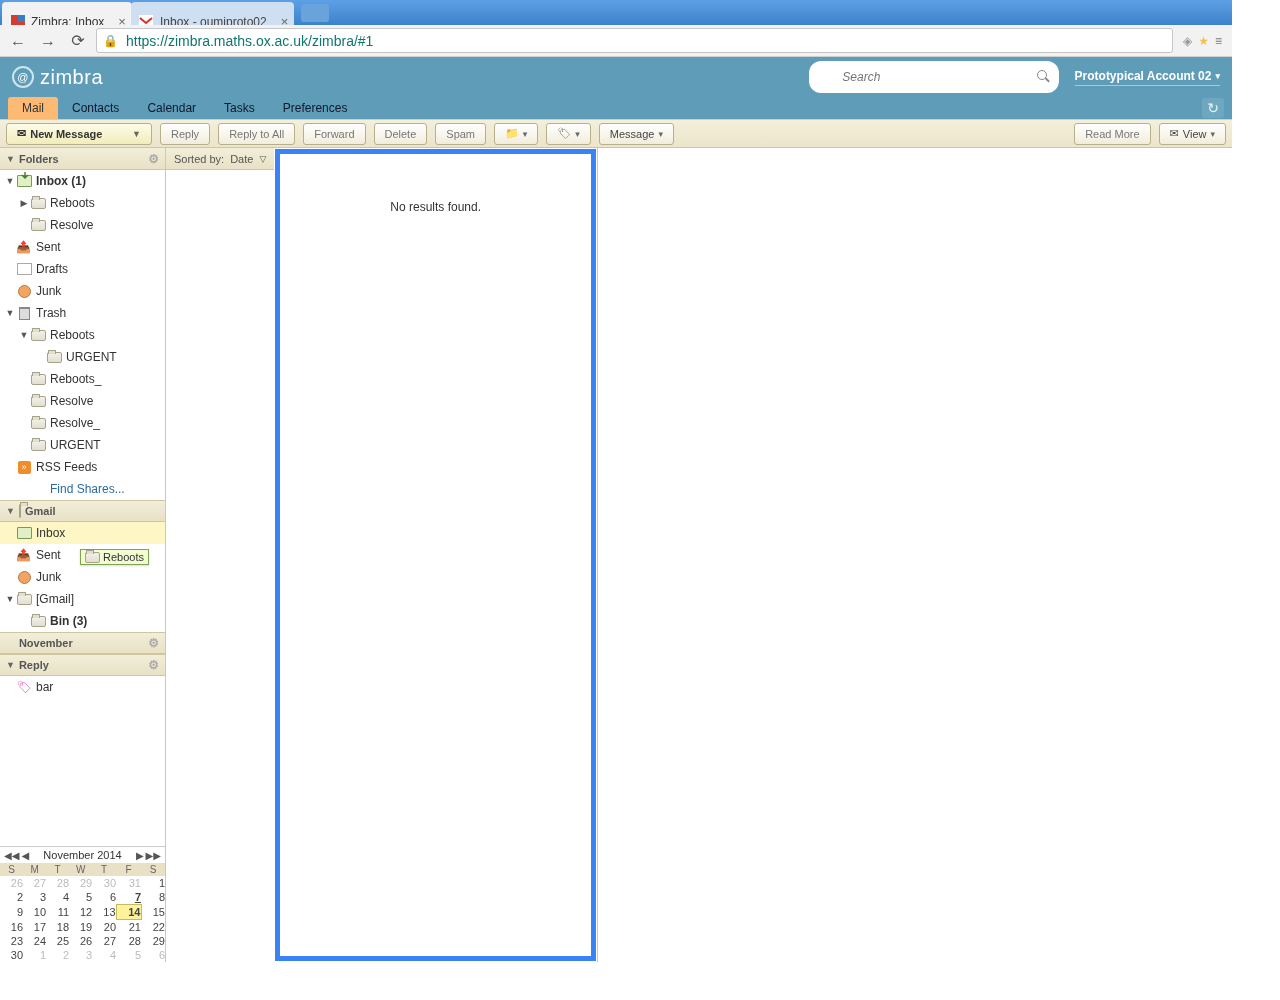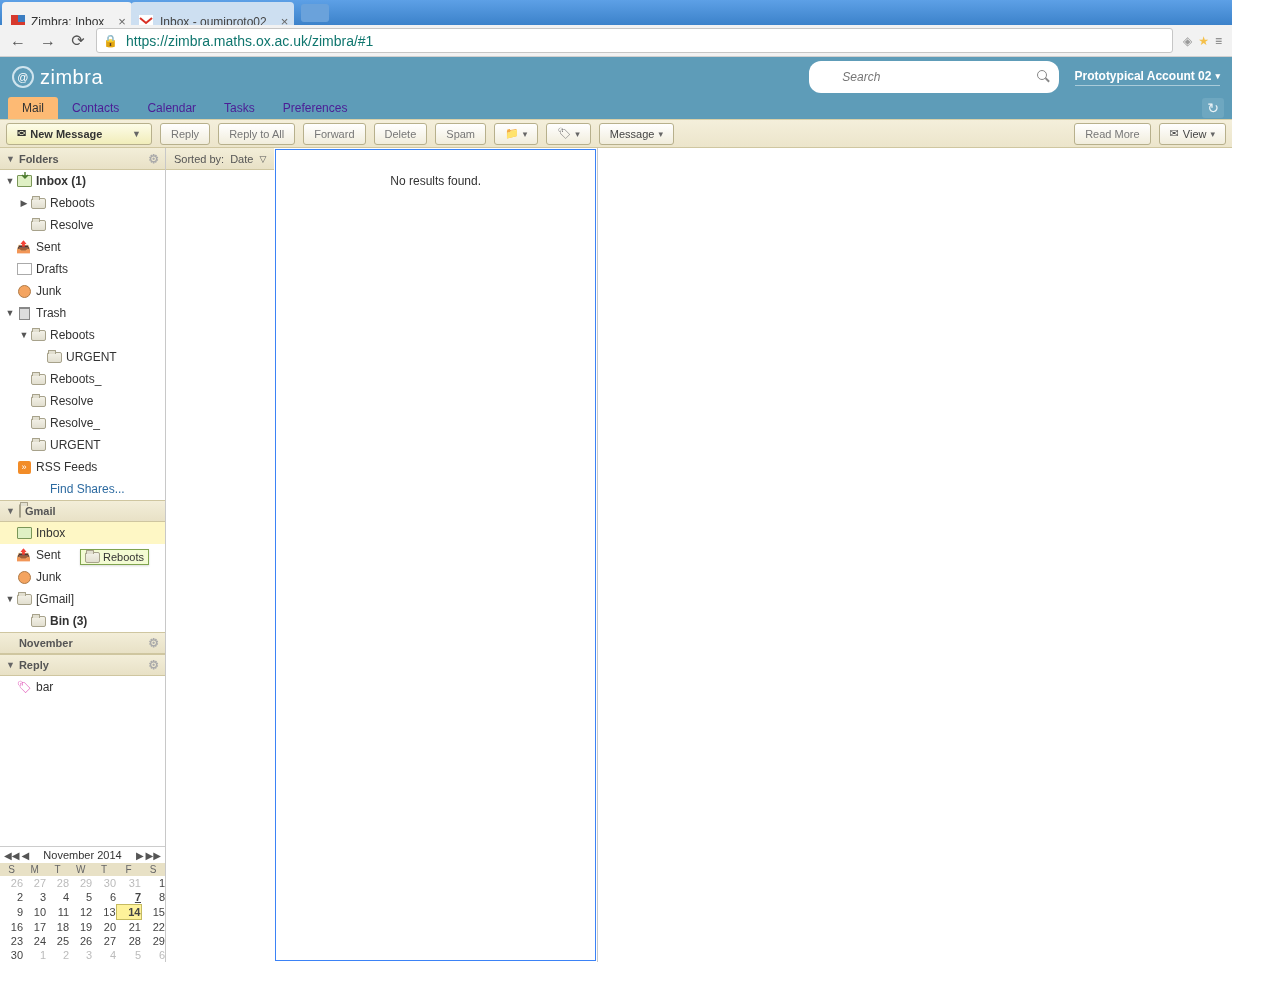--- a/index.html
+++ b/index.html
@@ -25,21 +25,21 @@
 .zhead{height:40px;background:#5e9cb8;display:flex;align-items:center;padding:0 12px;gap:16px;color:#fff}
 .zlogo{font-size:20px;letter-spacing:.5px;display:flex;align-items:center;gap:6px}
 .zlogo .mark{width:22px;height:22px;border:2px solid #cfe4ee;border-radius:50%;display:inline-flex;align-items:center;justify-content:center;font-size:11px}
 .zhead .spacer{flex:1}
 .zsearch{width:250px;height:24px;background:#fff;border-radius:12px;display:flex;align-items:center;padding:16px 8px;gap:6px}
 .zsearch input{border:none;outline:none;flex:1;font-size:12px;color:#555;font-style:italic}
 .acct{font-size:12px;font-weight:bold;border-bottom:1px solid #a9cbd9;padding-bottom:2px;display:flex;align-items:center;gap:4px}
 
 
 .znav{height:22px;background:#5e9cb8;display:flex;align-items:flex-end;padding:0 8px;color:#fff}
-.ztab{padding:4px 14px;font-size:12px;color:#4c1d95;cursor:pointer}
+.ztab{padding:4px 14px;font-size:12px;color:#0f172a;cursor:pointer}
 .ztab.active{background:#fdba74;color:#333;border-top-left-radius:3px;border-top-right-radius:3px}
 .znav .spacer{flex:1}
 .refresh{width:22px;height:20px;display:flex;align-items:center;justify-content:center;font-size:14px;color:#eaf3f7;background:#6ea7c0;border-radius:3px;margin-bottom:1px}
 
 
 .actionbar{height:29px;background:linear-gradient(#f4efdb,#ece5cb);border-top:1px solid #d9d0a8;border-bottom:1px solid #cfc6a0;display:flex;align-items:center;padding:0 6px;gap:8px}
 .btn{height:22px;border:1px solid #b7b08c;border-radius:3px;background:linear-gradient(#fff,#f1eddc);display:inline-flex;align-items:center;padding:0 10px;font-size:11px;color:#777;gap:4px}
 .btn.dk{color:#444}
 .btn .caret{font-size:9px;color:#666}
 .newmsg{background:linear-gradient(#fdfce8,#f1edba);color:#333;font-weight:bold;width:146px;justify-content:flex-start}
@@ -80,21 +80,21 @@
 .snt,.drf,.jnk,.trh,.rss,.tagic,.sent2{width:15px;height:12px;display:inline-block}
 .drf{border:1px solid #aaa;background:#fff}
 .jnk{border-radius:50%;border:1px solid #b07b47;background:#f4a460;width:13px;height:13px}
 .trh{width:11px;height:13px;border:1px solid #888;border-top:2px solid #888;background:#ddd}
 .rss{width:13px;height:13px;background:#f28c28;border-radius:2px;color:#fff;font-size:9px;line-height:13px;text-align:center}
 
 
 .mlhdr{height:22px;background:linear-gradient(#f3eed9,#e8e1c6);border-bottom:1px solid #cfc6a0;display:flex;align-items:center;padding:0 8px;font-size:11px;color:#555;gap:6px}
 
 
-.mlbody{flex:1;display:flex;align-items:flex-start;justify-content:center;padding-top:24px;border:1px solid #3b82f6;margin:1px;font-size:12px;color:#333}
+.mlbody{flex:1;display:flex;align-items:flex-start;justify-content:center;padding-top:46px;border:5px solid #3b82f6;margin:1px;font-size:12px;color:#333}
 
 
 .dragfloat{position:absolute;left:80px;top:549px;border:1px solid #7fa34f;background:#f3fbd3;padding:1px 4px;font-size:11px;display:flex;align-items:center;gap:3px;box-shadow:0 1px 2px rgba(0,0,0,.15)}
 .cursor{position:absolute;left:78px;top:546px;font-size:15px;color:#000;pointer-events:none}
 
 
 .cal{border-top:1px solid #ccc;background:#fff;font-size:11px}
 .calh{display:flex;align-items:center;justify-content:space-between;padding:2px 4px}
 .calh .nav{display:flex;gap:2px}
 .calh .nav span{font-size:10px;color:#555}

